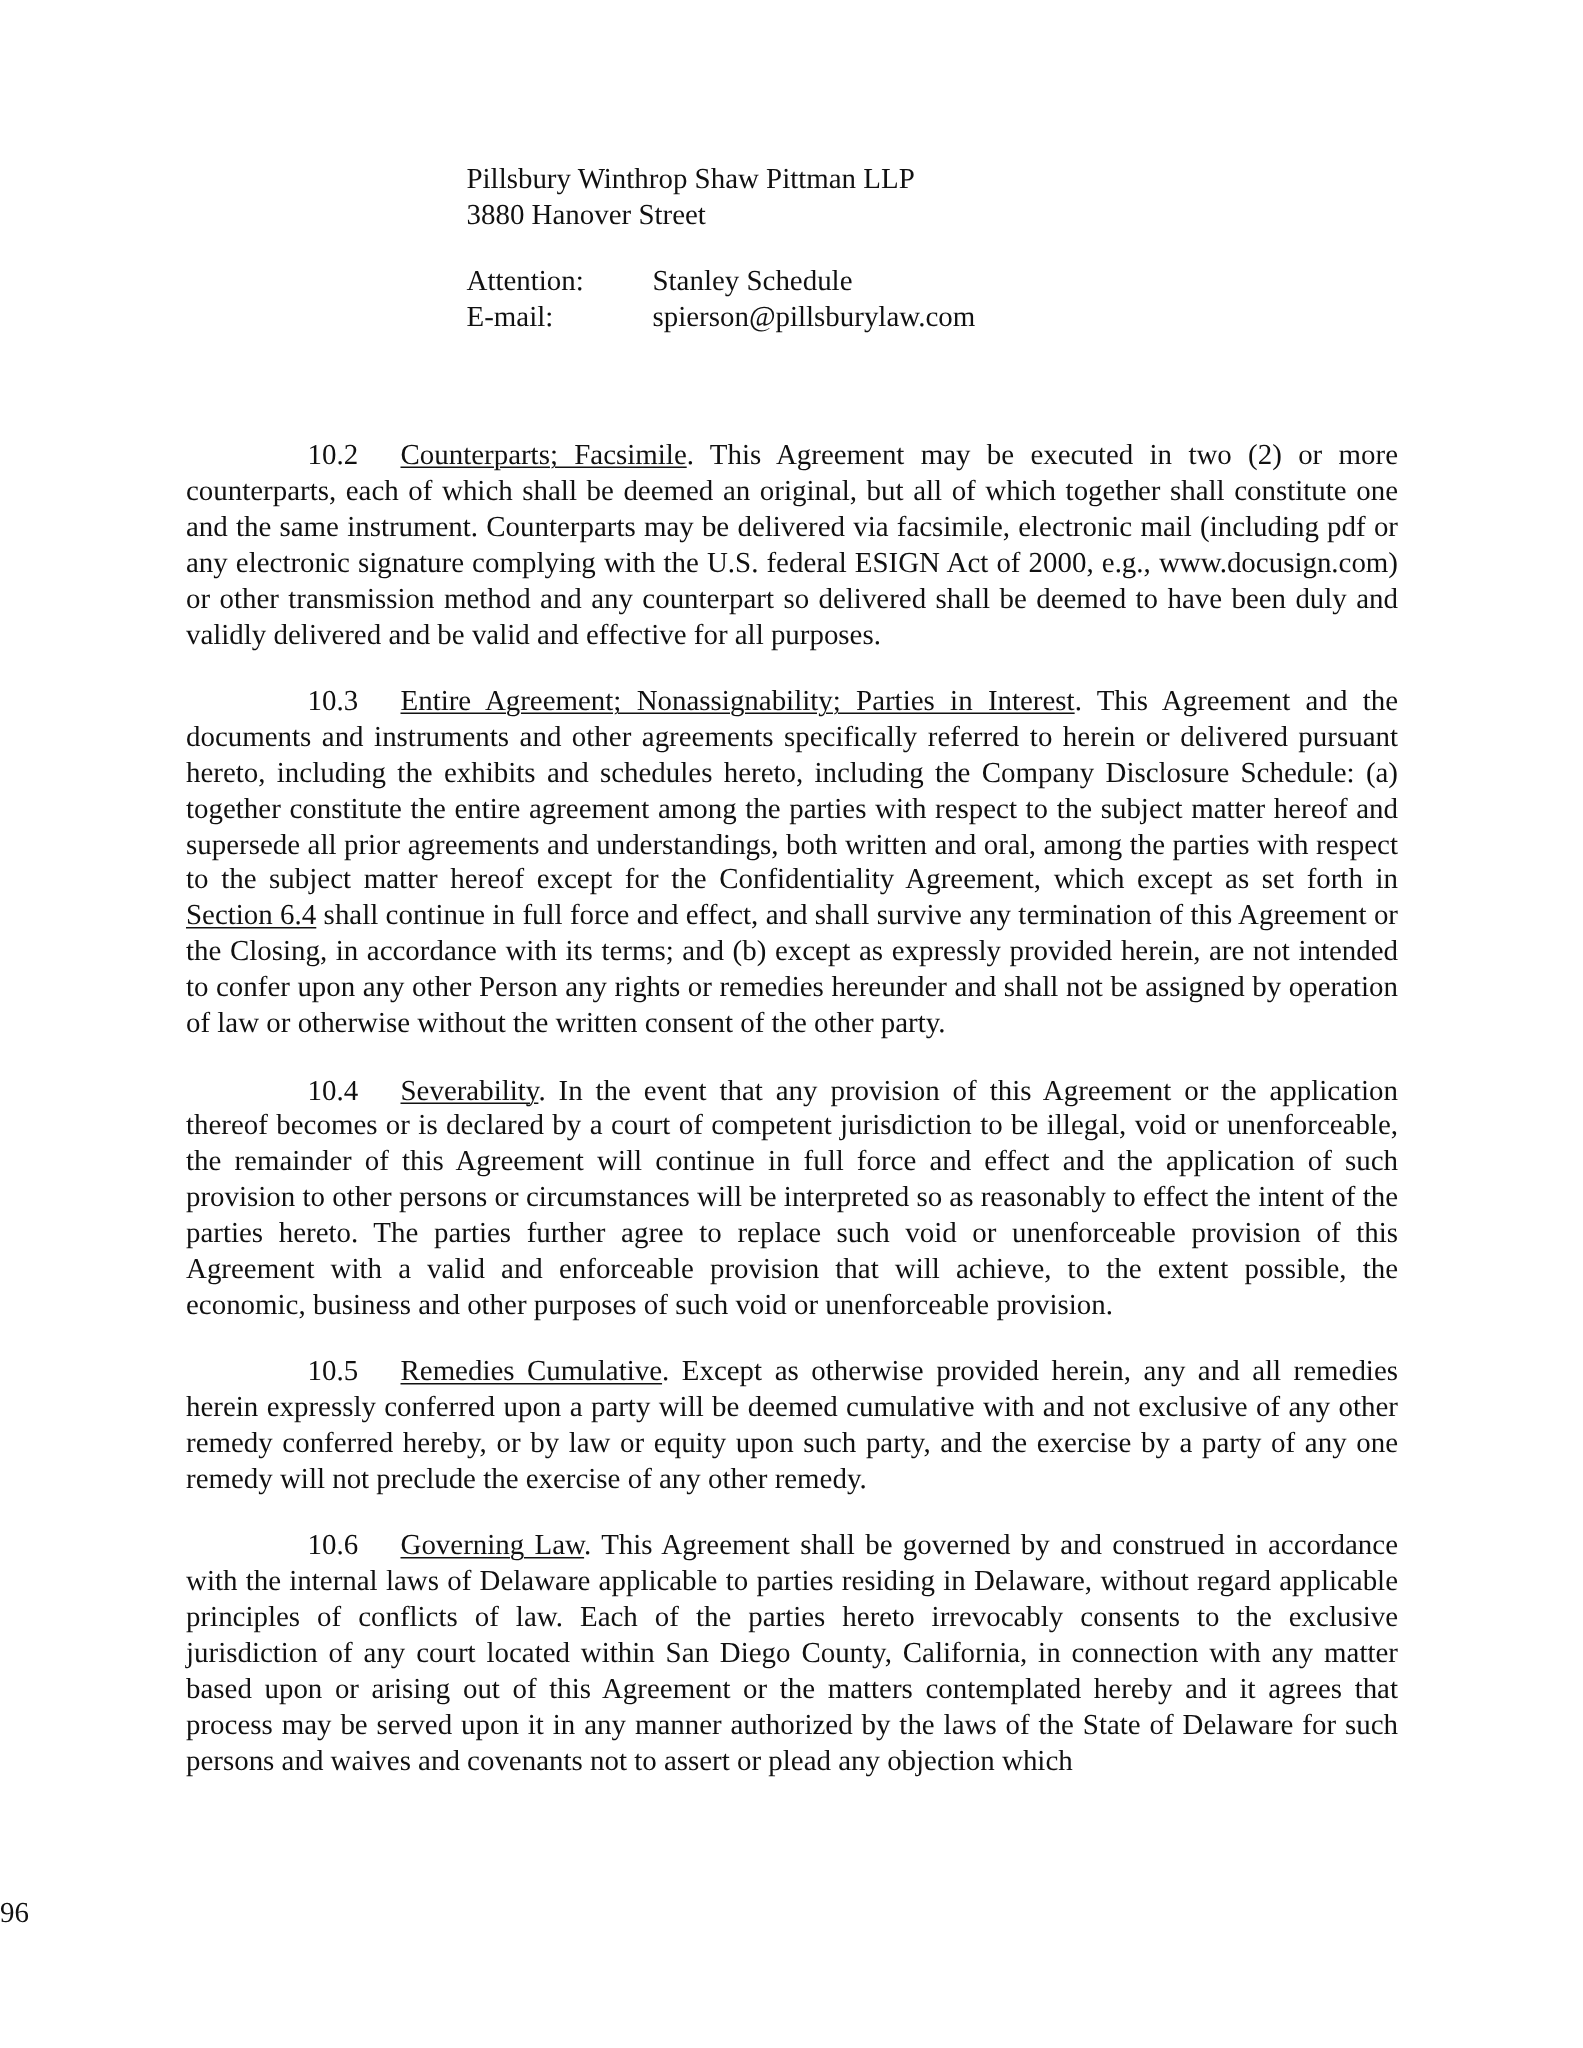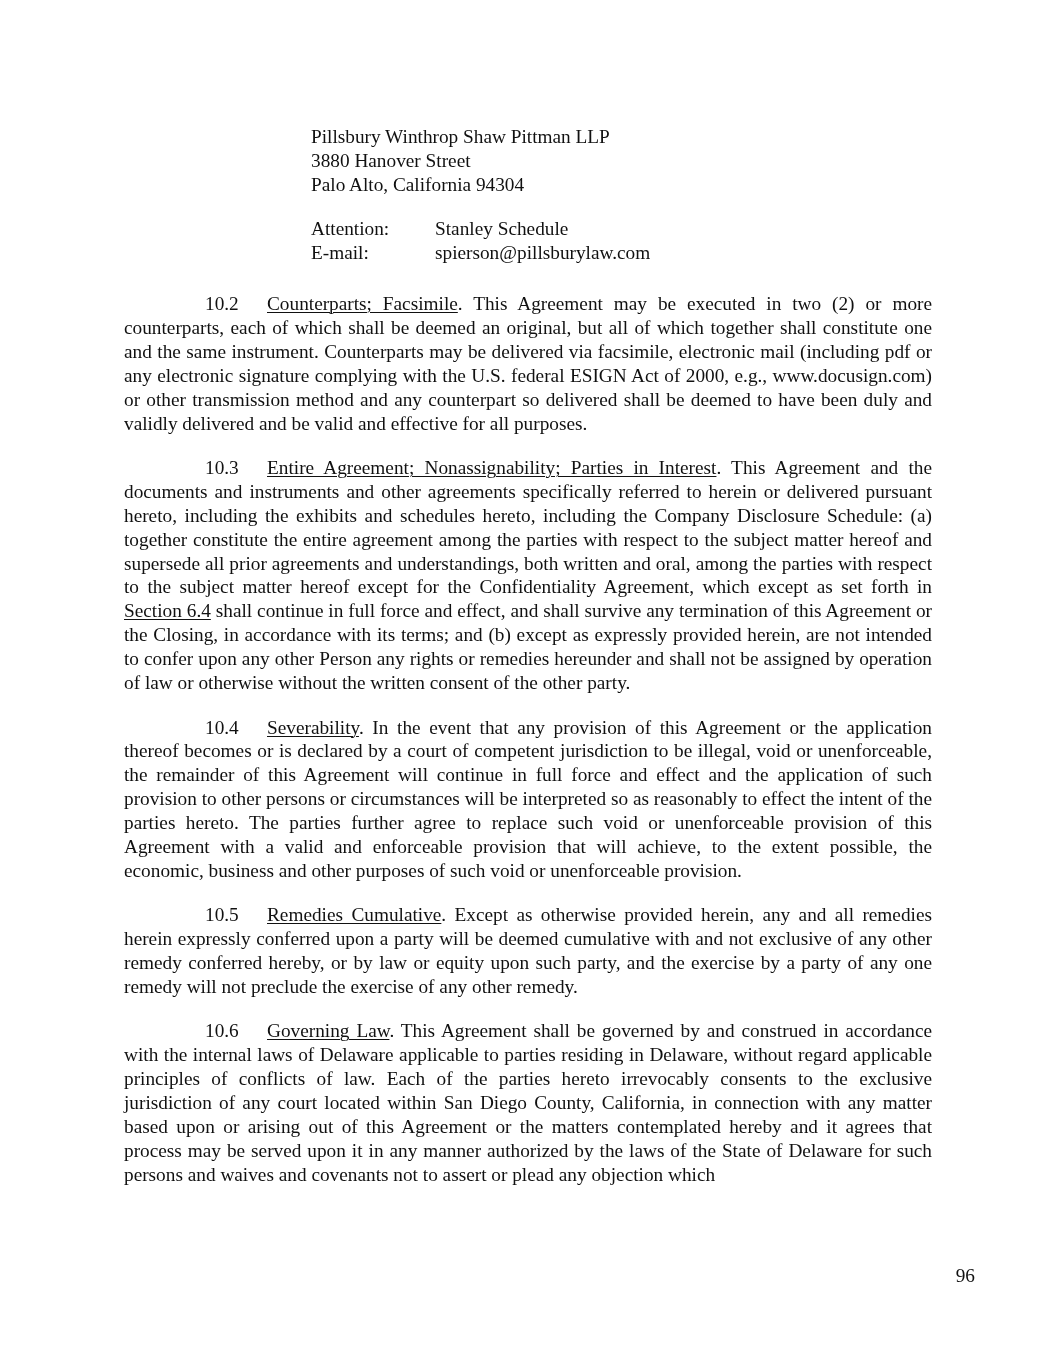--- a/index.html
+++ b/index.html
@@ -3,38 +3,37 @@
 <meta charset="utf-8">
 <style>
   html, body { margin: 0; padding: 0; background: #ffffff; }
   body { width: 1055px; height: 1365px; position: relative; overflow: hidden; }
   .page {
     position: absolute; left: 0; top: 0; width: 1055px; height: 1365px;
     background: #ffffff; color: #111111;
     font-family: "Liberation Serif", "DejaVu Serif", serif;
     font-size: 19.3px; line-height: 23.9px;
   }
-  .address { position: absolute; left: 311px; top: 125px; }
+  .address { position: absolute; left: 311px; top: 108px; }
   .address .line { white-space: nowrap; height: 23.9px; }
   .address .label { display: inline-block; width: 124px; margin-top: 20px; }
   .body { position: absolute; left: 124px; top: 292px; width: 808px; }
   .para { text-align: justify; margin: 0 0 20.5px 0; }
   .para .num { display: inline-block; margin-left: 81px; width: 62px; }
   .u { text-decoration: underline; text-underline-offset: 2px; text-decoration-thickness: 1px; }
-  .page-number { position: absolute; left: 0; width: 975px; top: 1264px; text-align: right; font-family: Liberation Serif, serif; }
+  .page-number { position: absolute; left: 0; width: 975px; top: 1264px; text-align: left; font-family: Liberation Serif, serif; }
 </style>
 </head>
 <body>
 
 <div class="page">
 
   <div class="address">
     <div class="line">Pillsbury Winthrop Shaw Pittman LLP</div>
     <div class="line">3880 Hanover Street</div>
-    <div class="line">Palo Alto, California 94304</div>
     <div class="line">
       <span class="label">Attention:</span><span>Stanley Schedule</span>
     </div>
     <div class="line">
       <span class="label">E-mail:</span><span>spierson@pillsburylaw.com</span>
     </div>
   </div>
 
   <div class="body">
     <p class="para"><span class="num">10.2</span><span class="u">Counterparts; Facsimile</span><span>.  This Agreement may be executed in two (2) or more counterparts, each of which shall be deemed an original, but all of which together shall constitute one and the same instrument.  Counterparts may be delivered via facsimile, electronic mail (including pdf or any electronic signature complying with the U.S. federal ESIGN Act of 2000, e.g., www.docusign.com) or other transmission method and any counterpart so delivered shall be deemed to have been duly and validly delivered and be valid and effective for all purposes.</span></p>

